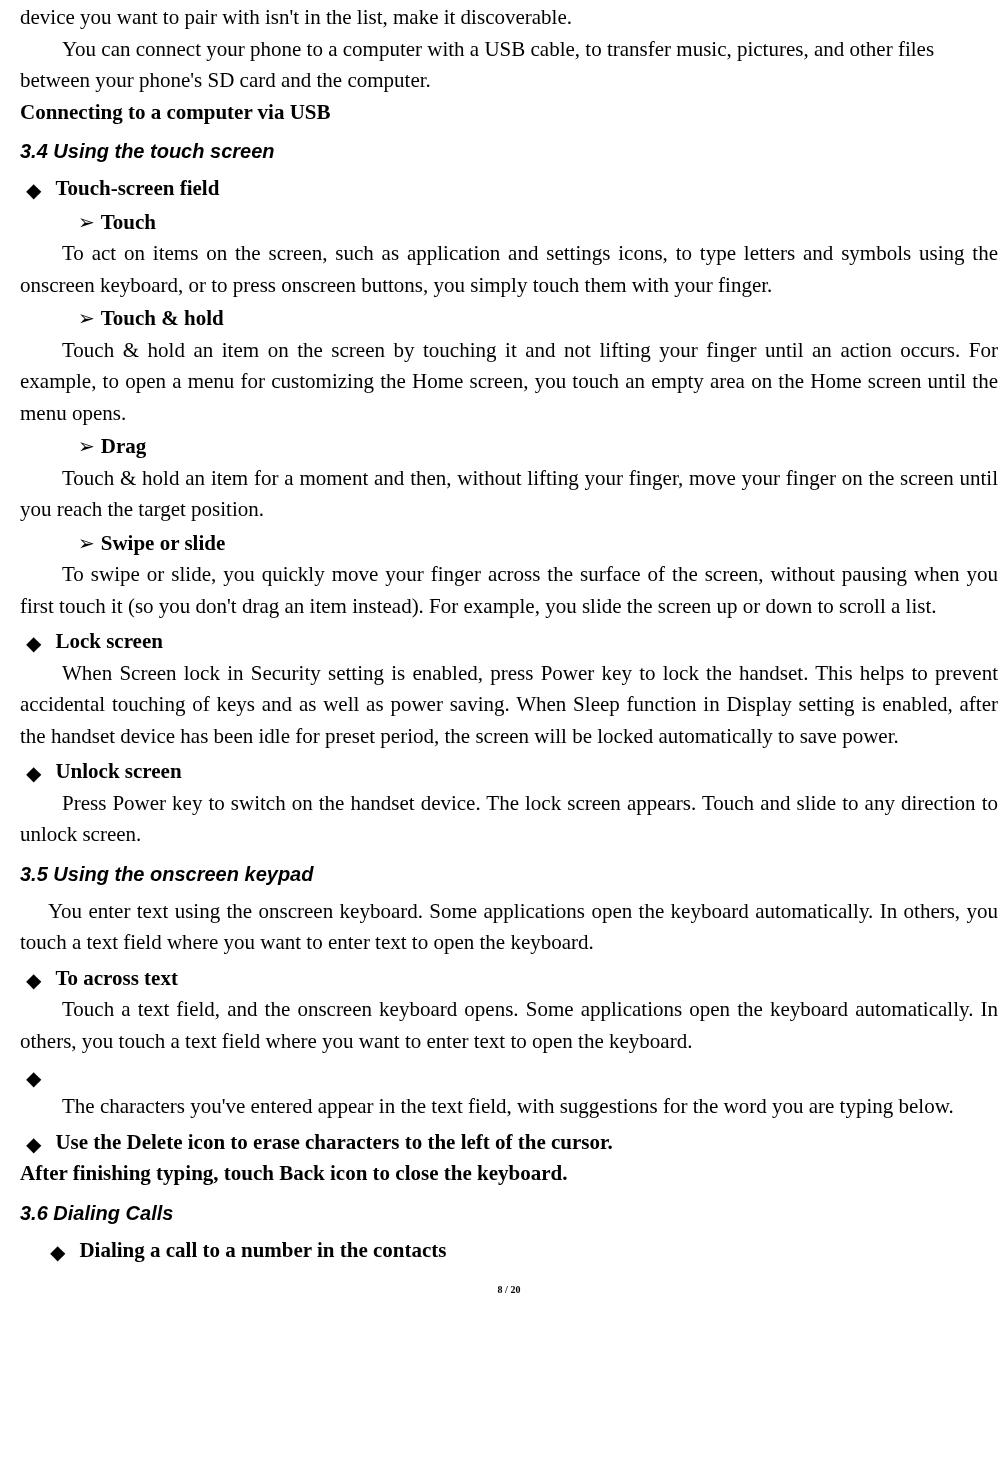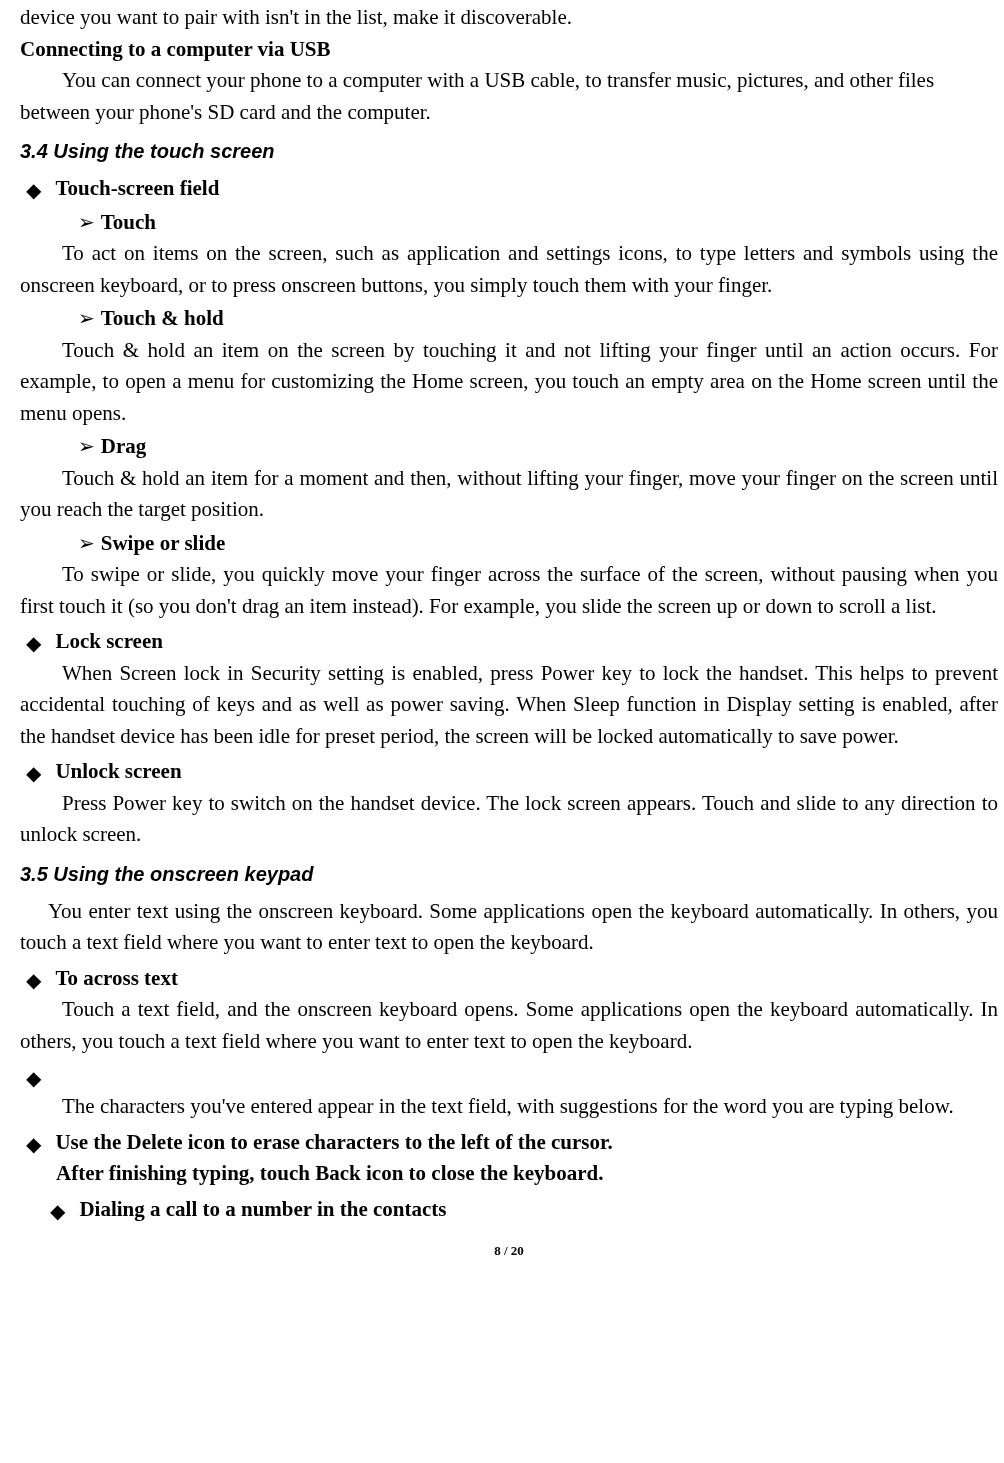--- a/index.html
+++ b/index.html
@@ -51,34 +51,34 @@
     margin-top: 2px;
   }
   .arrow {
     font-size: 20px;
     line-height: 1.5;
     flex: 0 0 auto;
   }
   .bold { font-weight: bold; }
   .footer {
     text-align: center;
-    font-size: 13px;
+    font-size: 10px;
     font-weight: bold;
     margin-top: 18px;
   }
 </style>
 </head>
 <body>
 
 <div class="page">
 
   <p class="para">device you want to pair with isn't in the list, make it discoverable.</p>
 
+  <p class="para indent">You can connect your phone to a computer with a USB cable, to transfer music, pictures, and other files between your phone's SD card and the computer.</p>
   <p class="para bold">Connecting to a computer via USB</p>
-  <p class="para indent">You can connect your phone to a computer with a USB cable, to transfer music, pictures, and other files between your phone's SD card and the computer.</p>
 
   <p class="h3">3.4    Using the touch screen</p>
 
   <div class="diamond-row">
     <span class="diamond">◆</span>
     <span class="para bold">Touch-screen field</span>
   </div>
 
   <div class="arrow-row">
     <span class="arrow">➢</span>
@@ -128,22 +128,23 @@
 
   <div class="diamond-row">
     <span class="diamond">◆</span>
   </div>
   <p class="para justify indent">The characters you've entered appear in the text field, with suggestions for the word you are typing below.</p>
 
   <div class="diamond-row">
     <span class="diamond">◆</span>
     <span class="para bold">Use the Delete icon to erase characters to the left of the cursor.</span>
   </div>
-  <p class="para bold" style="margin-left:36px">After finishing typing, touch Back icon to close the keyboard.</p>
+  <p class="para bold" style="">After finishing typing, touch Back icon to close the keyboard.</p>
 
+  <p class="h3">3.6    Dialing Calls</p>
 
   <div class="diamond-row indent2">
     <span class="diamond">◆</span>
     <span class="para bold">Dialing a call to a number in the contacts</span>
   </div>
 
   <div class="footer">8 / 20</div>
 
 </div>
 

